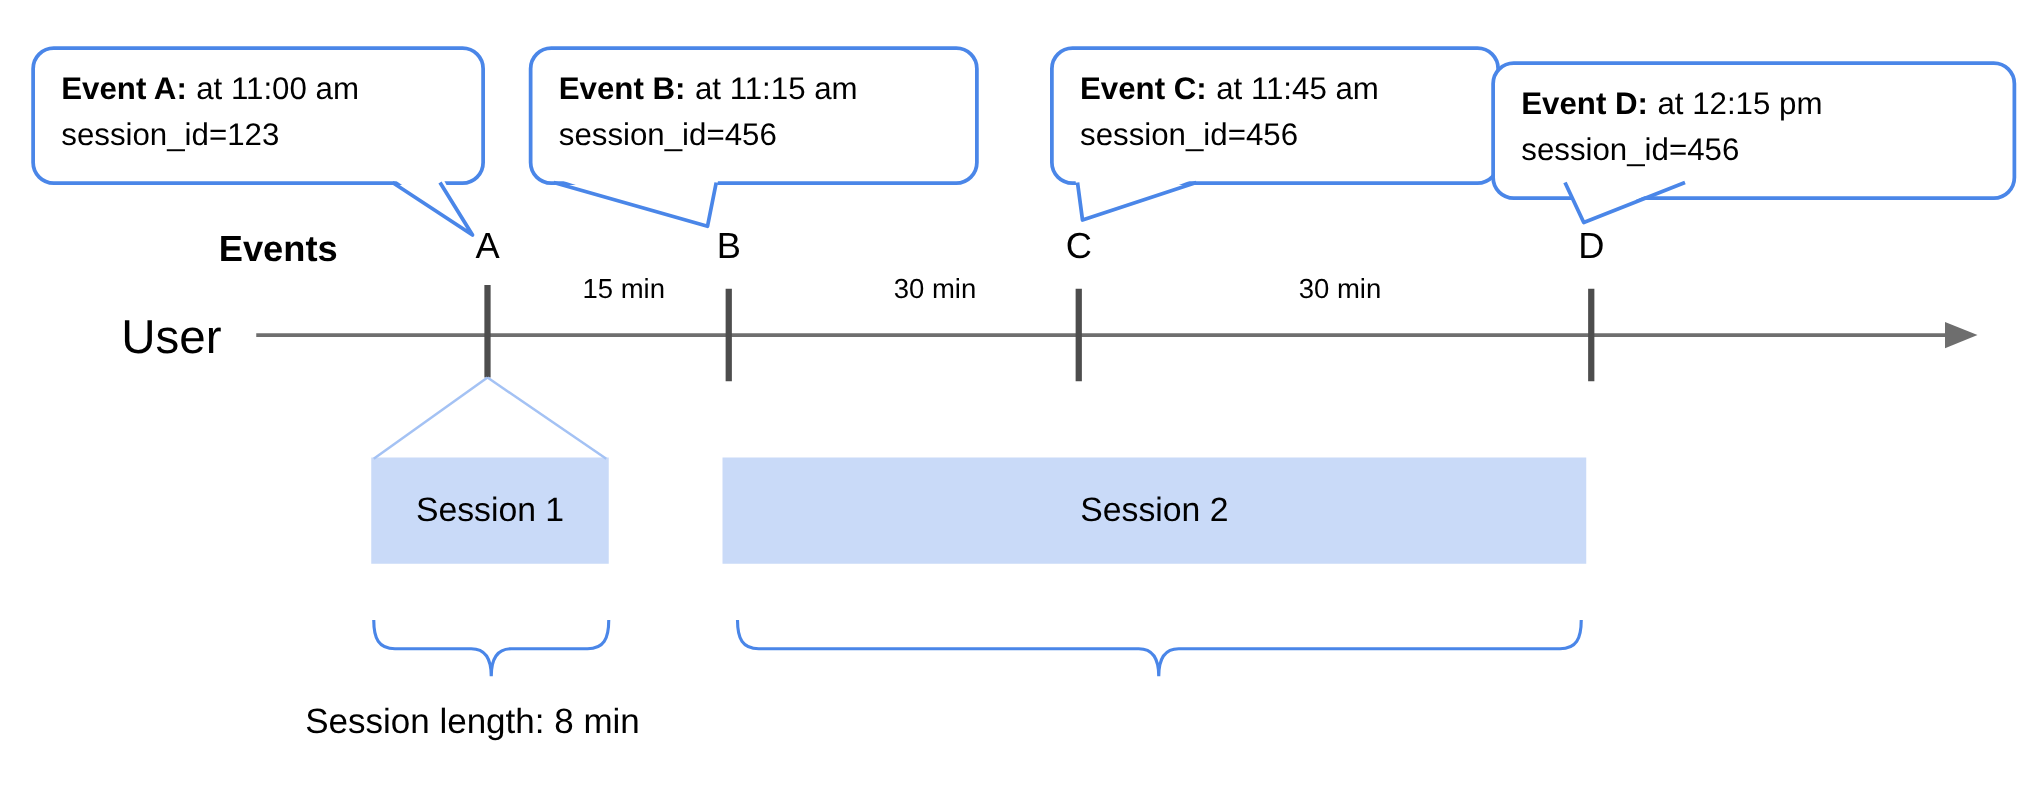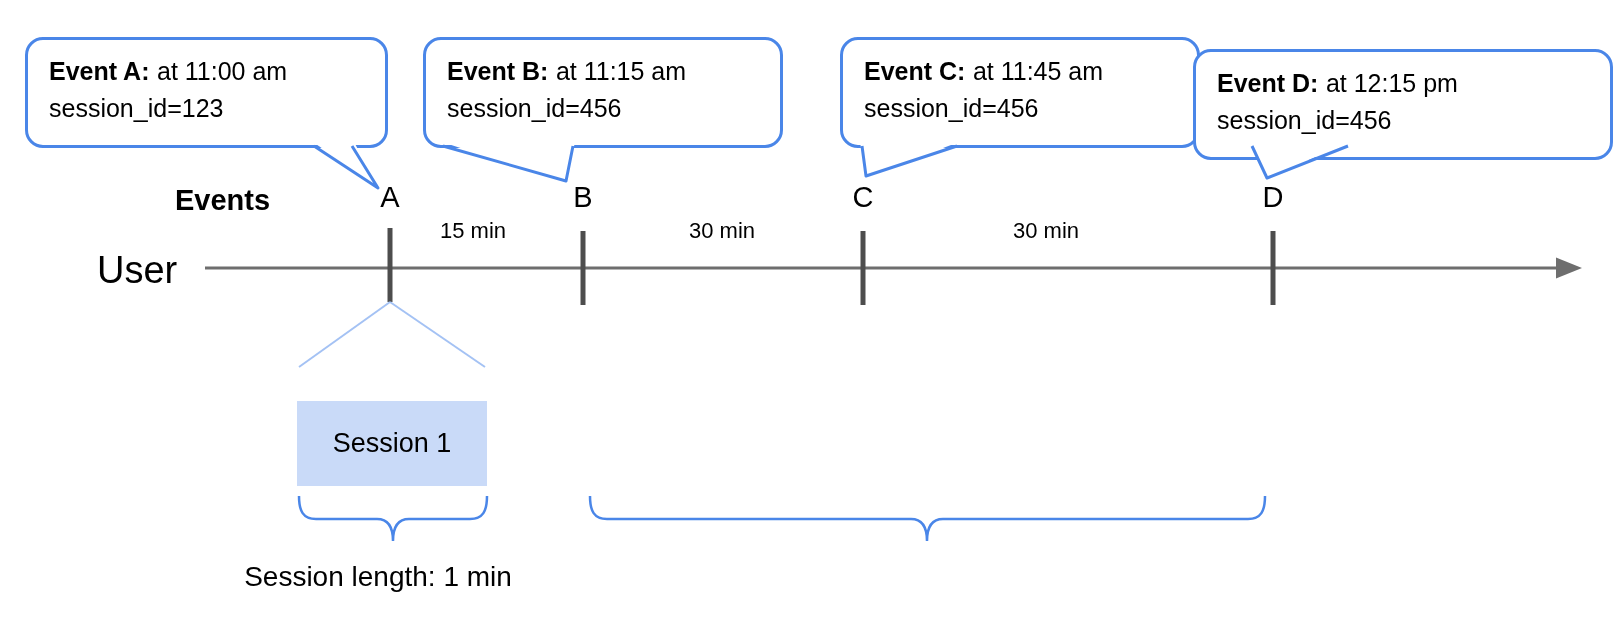--- a/index.html
+++ b/index.html
@@ -28,27 +28,27 @@
   .row-label{position:absolute;z-index:2;font-size:29px;}
   .user-label{position:absolute;z-index:2;font-size:38px;}
   .event-letter{
     position:absolute;z-index:2;top:181px;
     font-size:29px;transform:translateX(-50%);
   }
   .interval-label{
     position:absolute;z-index:2;top:218px;
     font-size:22px;transform:translateX(-50%);
     white-space:nowrap;
+    margin-left:26px;
   }
   .session-bar{
     position:absolute;z-index:1;top:366px;height:85px;
     background:#c9daf8;
     display:flex;align-items:center;justify-content:center;
     font-size:27px;
-    margin-top:35px;
   }
   .length-label{
     position:absolute;z-index:2;top:561px;
     font-size:28px;transform:translateX(-50%);
     white-space:nowrap;
   }
 </style>
 </head>
 <body>
 
@@ -82,22 +82,25 @@
   <div class="event-letter" style="left:863px;">C</div>
   <div class="event-letter" style="left:1273px;">D</div>
 
   <div class="interval-label" style="left:473px;">15 min</div>
   <div class="interval-label" style="left:722px;">30 min</div>
   <div class="interval-label" style="left:1046px;">30 min</div>
 
   <div class="session-bar" style="left:297px;width:190px;">
     <span>Session 1</span>
   </div>
+  <div class="session-bar" style="left:578px;width:691px;">
+    <span>Session 2</span>
+  </div>
 
-  <div class="length-label" style="left:378px;">Session length: 1 min</div>
+  <div class="length-label" style="left:378px;">Session length: 8 min</div>
 
   <svg class="layer-svg" width="1614" height="642" viewBox="0 0 1614 642">
 
     <line x1="205" y1="268" x2="1558" y2="268" stroke="#6e6e6e" stroke-width="3"></line>
     <polygon points="1556,257.5 1582,268 1556,278.5" fill="#6e6e6e"></polygon>
 
     <line x1="390" y1="228" x2="390" y2="302" stroke="#4d4d4d" stroke-width="5"></line>
     <line x1="583" y1="231" x2="583" y2="305" stroke="#4d4d4d" stroke-width="5"></line>
     <line x1="863" y1="231" x2="863" y2="305" stroke="#4d4d4d" stroke-width="5"></line>
     <line x1="1273" y1="231" x2="1273" y2="305" stroke="#4d4d4d" stroke-width="5"></line>

